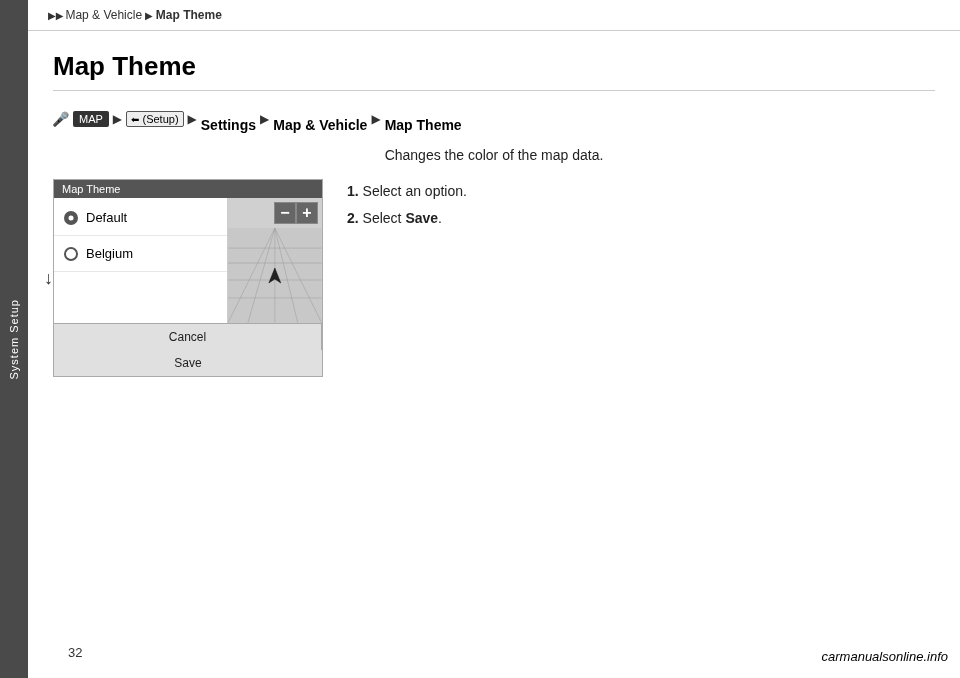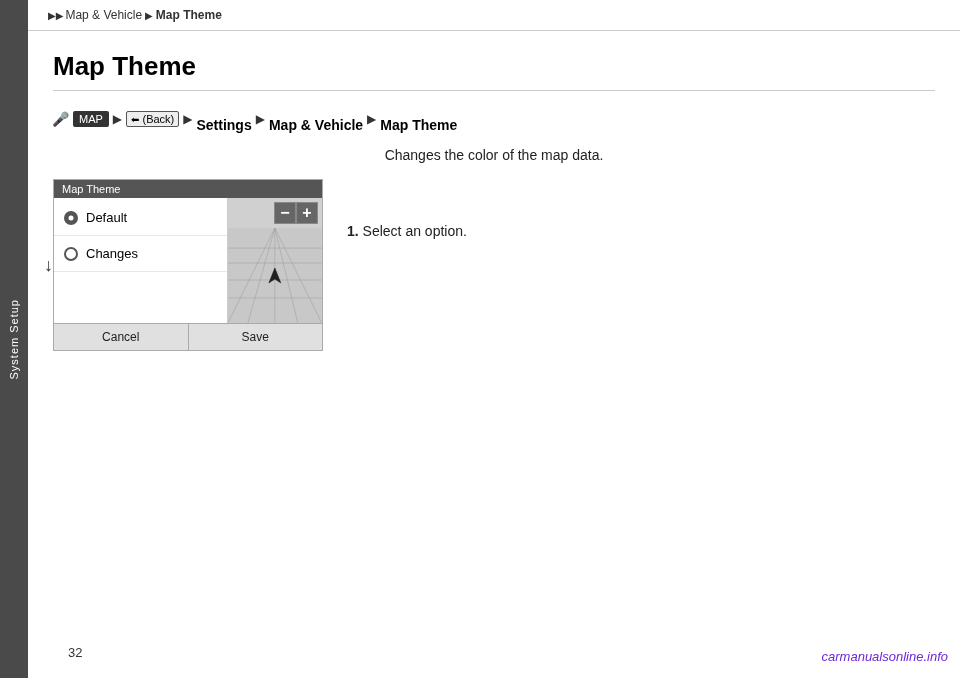--- a/index.html
+++ b/index.html
@@ -243,20 +243,21 @@
       top: 50%;
       transform: translateY(-50%);
       font-size: 18px;
       color: #333;
     }
 
     
     .map-ui-buttons {
       display: flex;
       border-top: 1px solid #aaa;
+      flex-direction: column;
     }
     .map-ui-btn {
       flex: 1;
       text-align: center;
       padding: 6px 0;
       font-size: 12px;
       border: none;
       background: #e0e0e0;
       cursor: pointer;
       color: #222;
@@ -267,21 +268,20 @@
 
     
     .instructions {
       font-size: 14px;
       color: #222;
       line-height: 1.8;
     }
     .instructions ol {
       padding-left: 0;
       list-style: none;
-      margin-top: 40px;
     }
     .instructions ol li {
       margin-bottom: 2px;
     }
     .instr-num {
       font-weight: bold;
     }
     .instr-bold {
       font-weight: bold;
     }
@@ -296,21 +296,21 @@
       padding-left: 12px;
       margin-top: 7px;
     }
 
     
     .watermark {
       position: absolute;
       bottom: 14px;
       right: 12px;
       font-size: 13px;
-      color: #6d28d9;
+      color: #000000;
       font-style: italic;
     }
   </style>
 </head>
 <body>
 
 <div class="sidebar">
   <span class="sidebar-text">System Setup</span>
 </div>
 
@@ -326,21 +326,21 @@
   <div class="page-content">
 
     <div class="page-title">Map Theme</div>
 
     <div class="nav-path">
       <span class="nav-icon-mic">🎤</span>
       <span class="nav-map-btn">MAP</span>
       <span class="nav-arrow">▶</span>
       <span class="nav-back-btn">
         <span class="nav-back-inner">⬅</span>
-        <span>(Back)</span>
+        <span>(Setup)</span>
       </span>
       <span class="nav-arrow">▶</span>
       <span class="nav-bold">Settings</span>
       <span class="nav-arrow">▶</span>
       <span class="nav-bold">Map &amp; Vehicle</span>
       <span class="nav-arrow">▶</span>
       <span class="nav-bold">Map Theme</span>
     </div>
 
     <p class="body-text">Changes the color of the map data.</p>
@@ -352,21 +352,21 @@
         <div class="map-ui-title-bar">Map Theme</div>
         <div class="map-ui-body">
 
           <div class="map-ui-list">
             <div class="map-ui-item">
               <span class="radio-circle selected"></span>
               <span>Default</span>
             </div>
             <div class="map-ui-item">
               <span class="radio-circle"></span>
-              <span>Changes</span>
+              <span>Belgium</span>
             </div>
           </div>
 
           <div class="map-preview">
             <div class="map-controls">
               <div class="map-ctrl-btn">−</div>
               <div class="map-ctrl-btn">+</div>
             </div>
             <div class="map-grid">
               <svg viewBox="0 0 94 95" xmlns="http://www.w3.org/2000/svg">
@@ -395,20 +395,24 @@
           <button class="map-ui-btn">Save</button>
         </div>
       </div>
 
       <div class="instructions">
         <ol>
           <li>
             <span class="instr-num">1.</span>
             <span> Select an option.</span>
           </li>
+          <li>
+            <span class="instr-num">2.</span>
+            <span> Select </span><span class="instr-bold">Save</span><span>.</span>
+          </li>
         </ol>
       </div>
 
     </div>
 
   </div>
 
   <div class="page-number">32</div>
 
   <div class="watermark">carmanualsonline.info</div>

